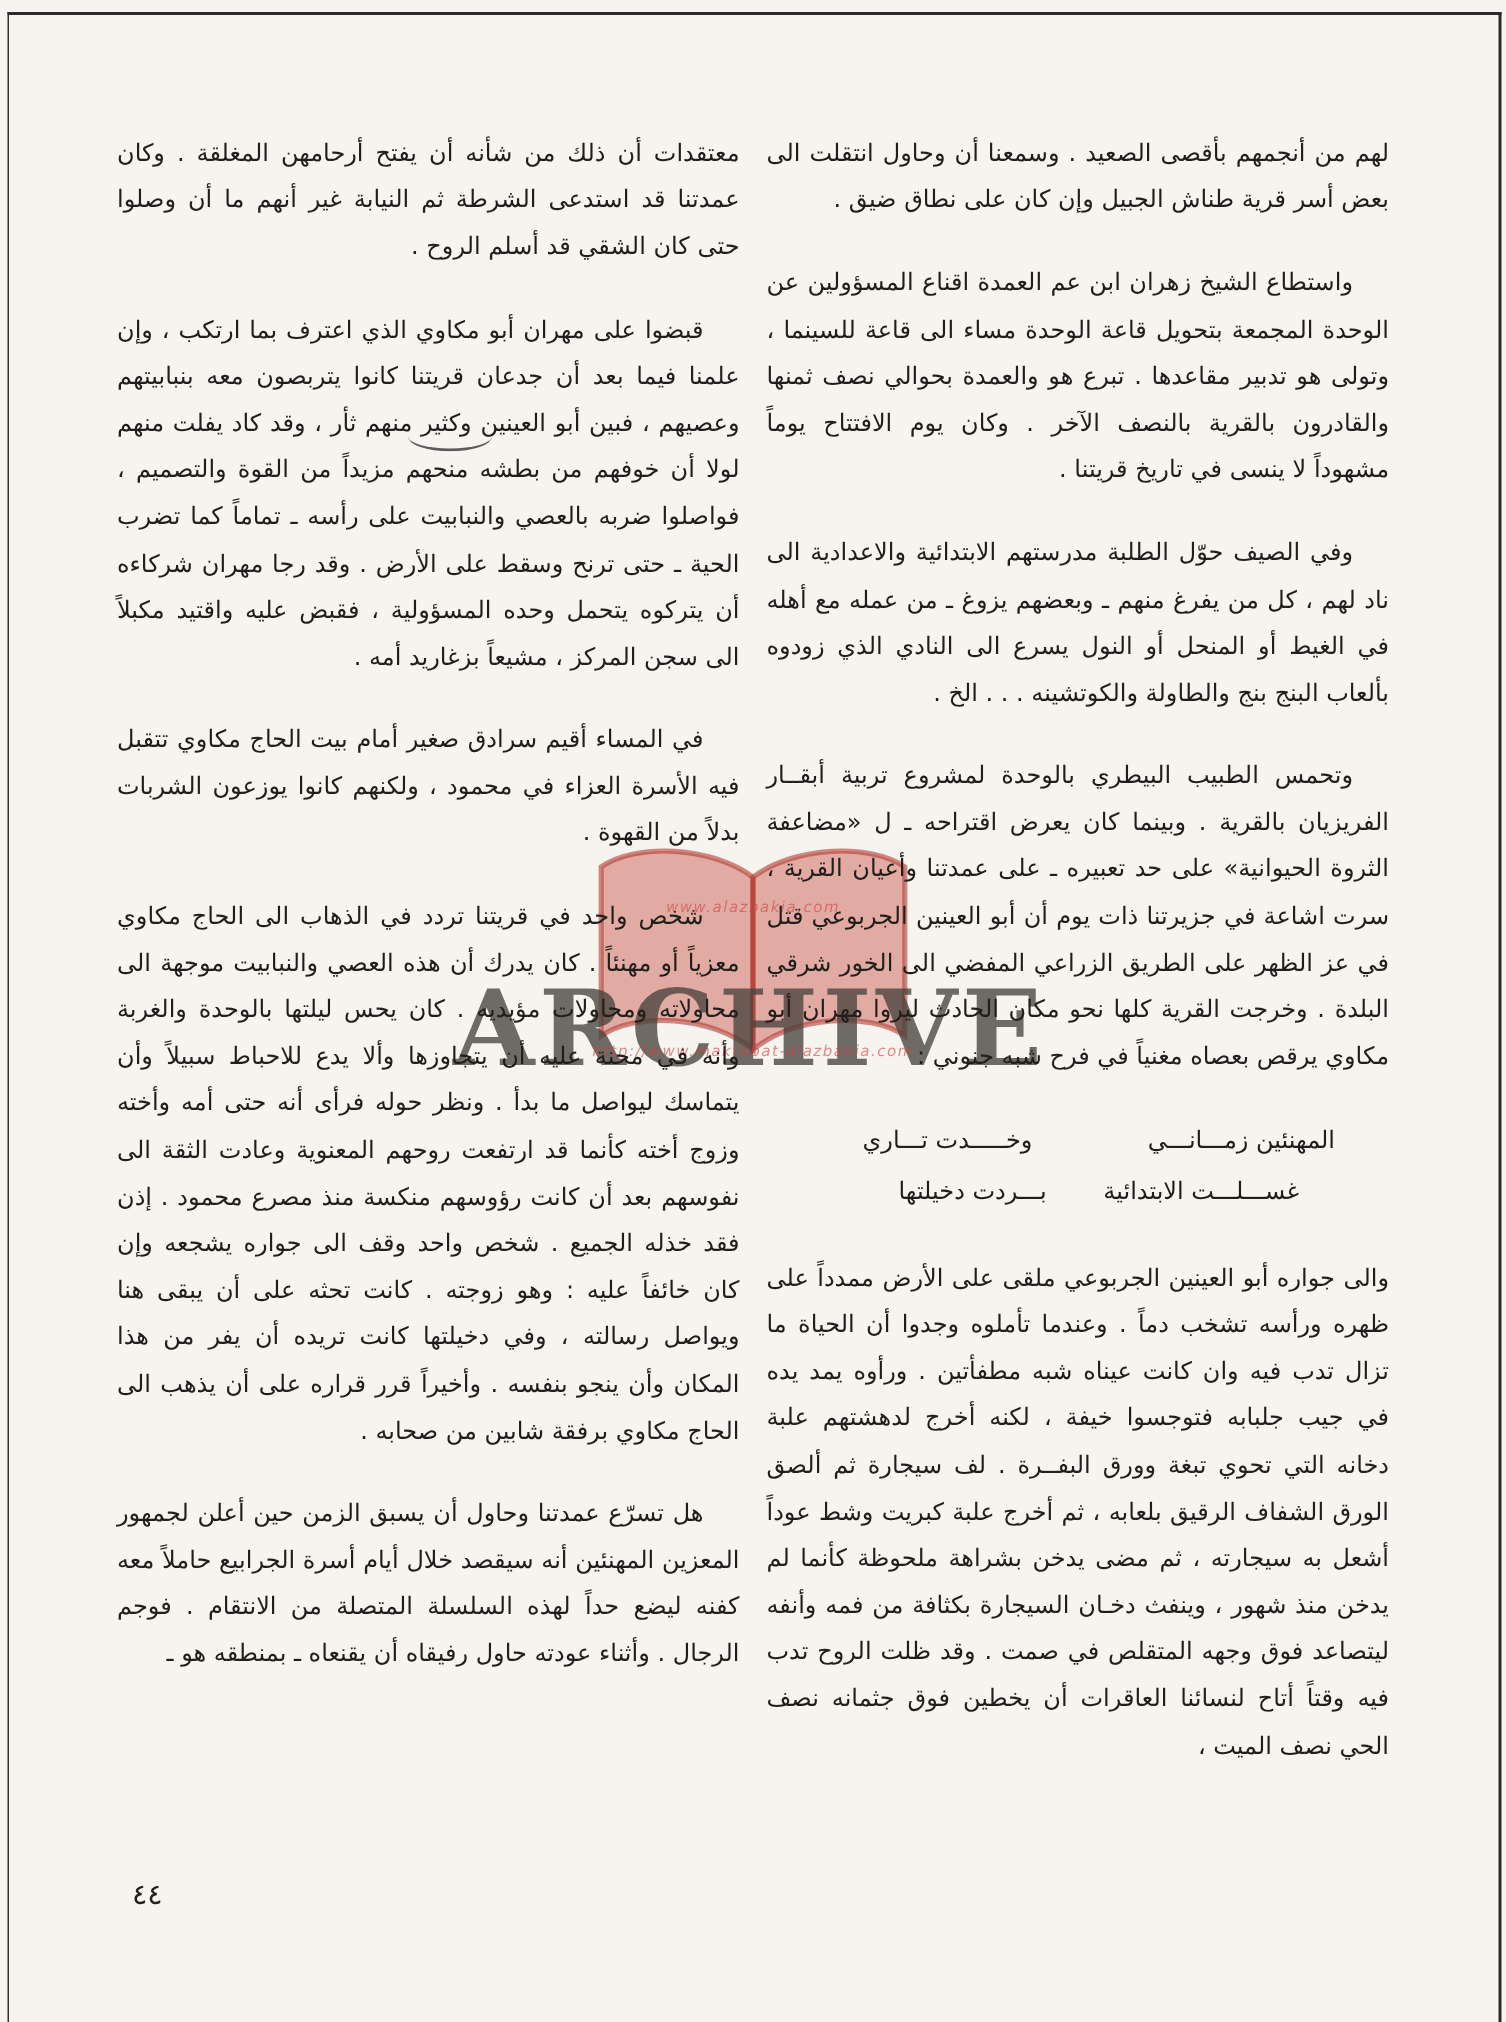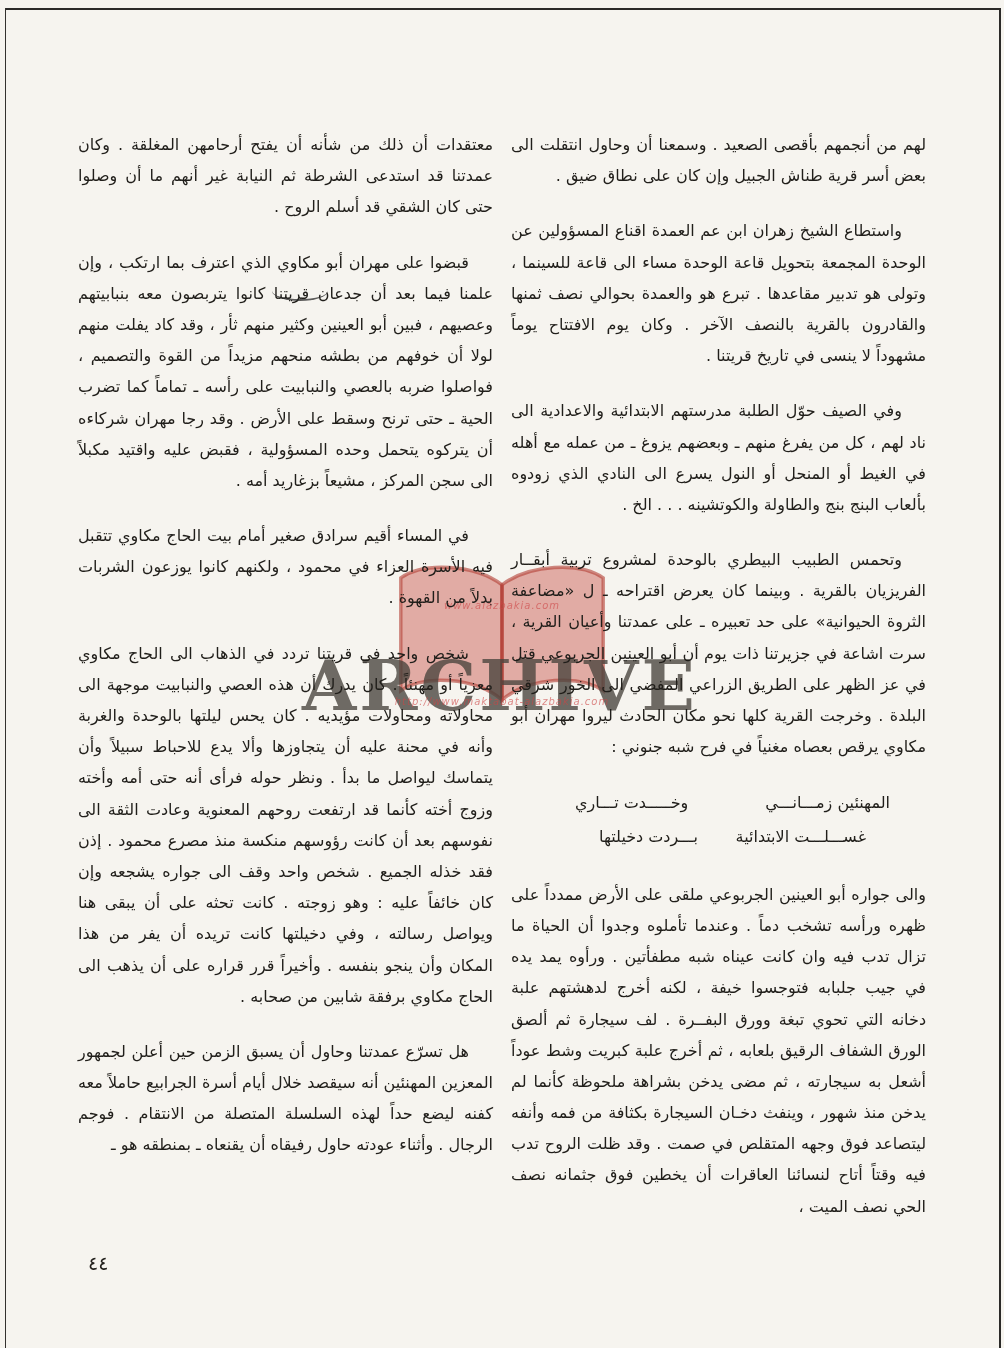--- a/index.html
+++ b/index.html
@@ -14,21 +14,21 @@
   }
   
   .frame-top{position:absolute;top:8px;left:5px;right:3px;height:2px;background:#2b2a28;}
   .frame-left{position:absolute;top:8px;left:5px;width:1px;bottom:0;background:#33312e;}
   .frame-right{position:absolute;top:8px;right:3px;width:2px;bottom:0;background:#2b2a28;}
 
   .columns{
     position:absolute;top:86px;right:78px;width:848px;
     direction:rtl;display:flex;gap:18px;
   }
-  .col{width:415px;font-size:16px;line-height:1.95;text-align:justify;margin-top:43px;}
+  .col{width:415px;font-size:16px;line-height:1.95;text-align:justify;}
   .col p{margin:0 0 24px 0;text-indent:24px;}
   .col p.cont{text-indent:0;}
 
   .poem{margin:2px 14px 26px 30px;font-size:16px;}
   .poem-row{display:flex;justify-content:space-between;padding:1px 22px 1px 34px;}
   .poem-row.second{padding:1px 46px 1px 58px;}
 
   
   .watermark{position:absolute;top:556px;left:302px;width:400px;height:230px;pointer-events:none;}
   .wm-book{position:absolute;top:0;left:50%;transform:translateX(-50%);}

